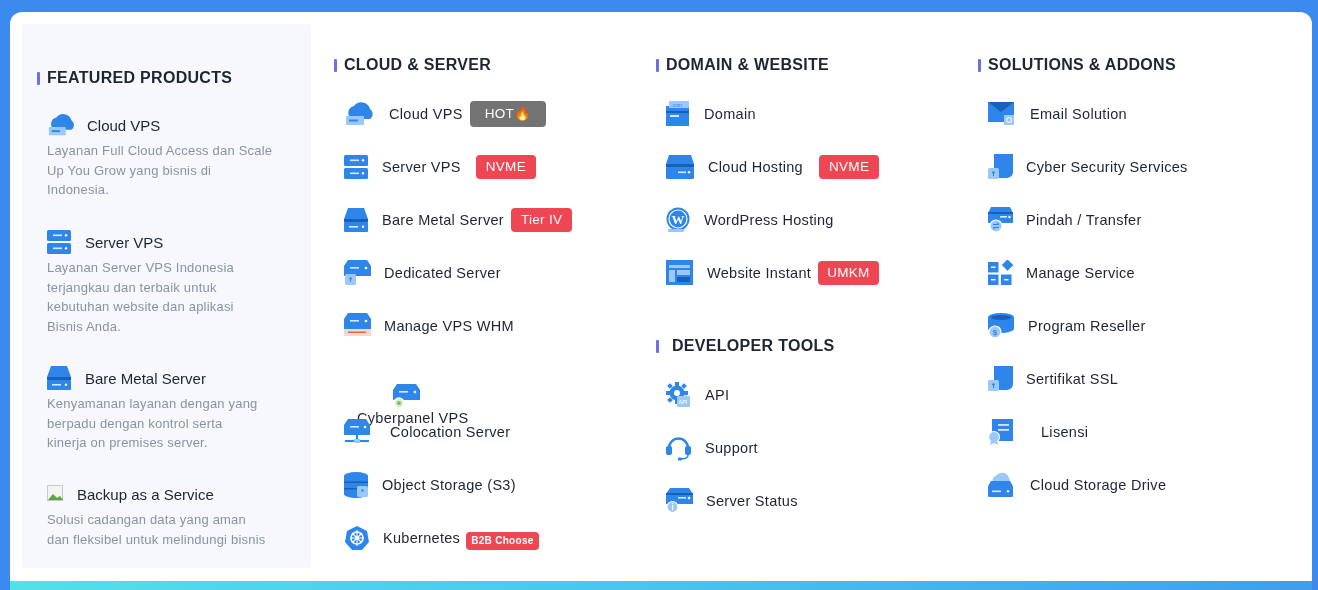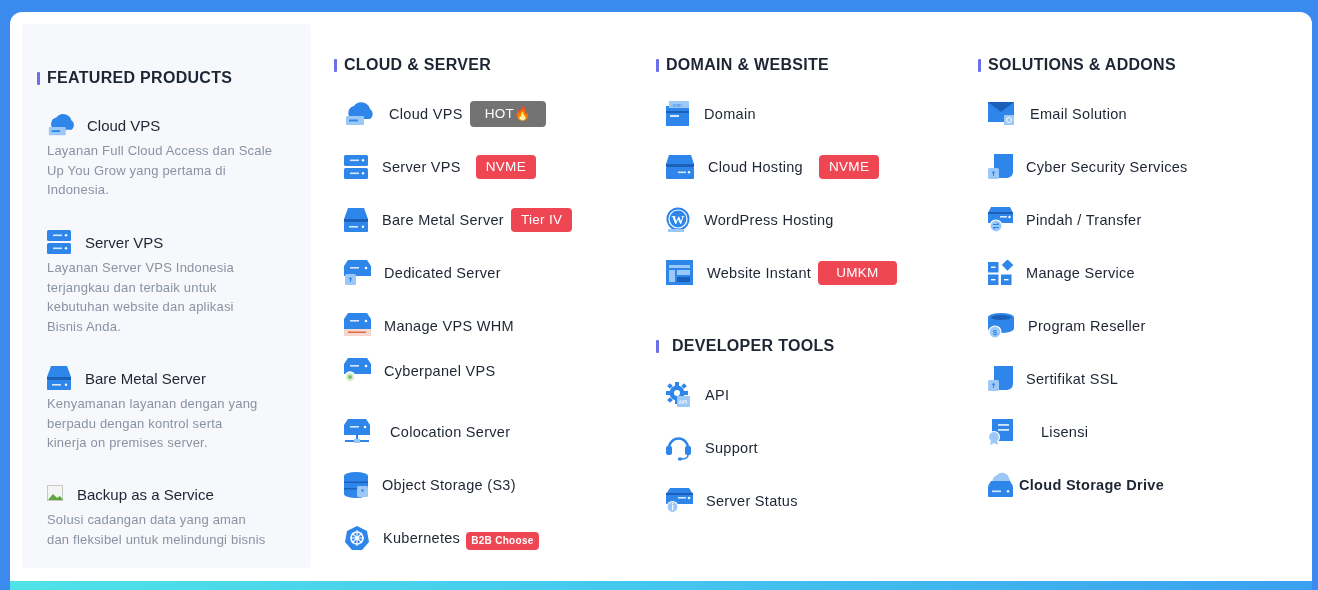--- a/index.html
+++ b/index.html
@@ -60,21 +60,21 @@
           <svg width="32" height="26" viewBox="0 0 32 26">
               <path d="M8 18 a7 7 0 0 1 2-13 a9 9 0 0 1 16 3 a6 6 0 0 1 0 10z" fill="#2f86ea"></path>
               <rect x="2" y="15" width="18" height="9" rx="1" fill="#9cc8f7"></rect>
               <rect x="5" y="18.5" width="9" height="2" fill="#2f86ea"></rect>
             </svg>
         </span>
         <span class="feat-title">Cloud VPS</span>
       </div>
       <div class="feat-desc">
         <div>Layanan Full Cloud Access dan Scale</div>
-        <div>Up You Grow yang pertama di</div>
+        <div>Up You Grow yang bisnis di</div>
         <div>Indonesia.</div>
       </div>
     </div>
 
     <div class="feat-item" style="top:204px;">
       <div class="feat-head">
         <span class="icon" style="width:24px;">
           <svg width="24" height="24" viewBox="0 0 24 24">
               <rect x="0" y="0" width="24" height="11" rx="1.5" fill="#2f86ea"></rect>
               <rect x="0" y="13" width="24" height="11" rx="1.5" fill="#2f86ea"></rect>
@@ -197,21 +197,21 @@
           <path d="M4 0 h19 l4 6 v10 h-27 v-10z" fill="#2f86ea"></path>
           <rect x="6" y="7" width="9" height="1.6" fill="#d6e8fc"></rect>
           <circle cx="22" cy="8" r="1.3" fill="#fff"></circle>
           <rect x="0" y="16" width="27" height="7" fill="#f4d8d0"></rect>
           <rect x="4" y="18.5" width="18" height="1.5" fill="#e06a40"></rect>
         </svg>
     </span>
     <span class="menu-label" style="margin-left:13px;">Manage VPS WHM</span>
   </div>
 
-  <div class="menu-item" style="left:334px; top:344px;">
+  <div class="menu-item" style="left:334px; top:372px;flex-direction:column;">
     <span class="icon" style="width:27px;">
       <svg width="27" height="26" viewBox="0 0 27 26">
           <path d="M4 0 h19 l4 6 v10 h-27 v-10z" fill="#2f86ea"></path>
           <rect x="6" y="7" width="9" height="1.6" fill="#d6e8fc"></rect>
           <circle cx="22" cy="8" r="1.3" fill="#fff"></circle>
           <circle cx="6" cy="19" r="5" fill="#d8eccf" stroke="#fff" stroke-width="1.5"></circle>
           <circle cx="6" cy="19" r="2" fill="#7fbf5f"></circle>
         </svg>
     </span>
     <span class="menu-label" style="margin-left:13px;">Cyberpanel VPS</span>
@@ -307,21 +307,21 @@
     <span class="icon" style="width:27px;">
       <svg width="27" height="26" viewBox="0 0 27 26">
           <rect x="0" y="0" width="27" height="25" fill="#2f86ea"></rect>
           <rect x="3" y="5" width="21" height="3" fill="#9cc8f7"></rect>
           <rect x="3" y="10" width="6" height="12" fill="#9cc8f7"></rect>
           <rect x="11" y="10" width="13" height="5" fill="#9cc8f7"></rect>
           <rect x="11" y="17" width="13" height="5" fill="#1a5fb8"></rect>
         </svg>
     </span>
     <span class="menu-label" style="margin-left:14px;">Website Instant</span>
-    <span class="badge" style="margin-left:7px; padding:4px 18px;text-align:center;">UMKM</span>
+    <span class="badge" style="margin-left:7px; padding:4px 9px;text-align:center;">UMKM</span>
   </div>
 
   <div class="section-title" style="left:646px; top:325px;gap:6px;">
     <span class="bar"></span>
     <span>DEVELOPER TOOLS</span>
   </div>
 
   <div class="menu-item" style="left:656px; top:368px;">
     <span class="icon" style="width:25px;">
       <svg width="25" height="26" viewBox="0 0 25 26">
@@ -471,18 +471,18 @@
   <div class="menu-item" style="left:978px; top:458px;">
     <span class="icon" style="width:25px;">
       <svg width="25" height="26" viewBox="0 0 25 26">
           <path d="M5 11 a6 6 0 0 1 4-8 a7 7 0 0 1 12 3 a4 4 0 0 1 0 5z" fill="#9cc8f7"></path>
           <path d="M3 9 h19 l3 5 h-25z" fill="#2f86ea"></path>
           <rect x="0" y="14" width="25" height="11" rx="1" fill="#2f86ea"></rect>
           <rect x="4" y="18.5" width="9" height="1.6" fill="#d6e8fc"></rect>
           <circle cx="20" cy="19.3" r="1.2" fill="#fff"></circle>
         </svg>
     </span>
-    <span class="menu-label" style="margin-left:6px;font-weight:bold;">Cloud Storage Drive</span>
+    <span class="menu-label" style="margin-left:17px;">Cloud Storage Drive</span>
   </div>
 
 </div>
 
 <div class="bottom-strip"></div>
 
 </body></html>

